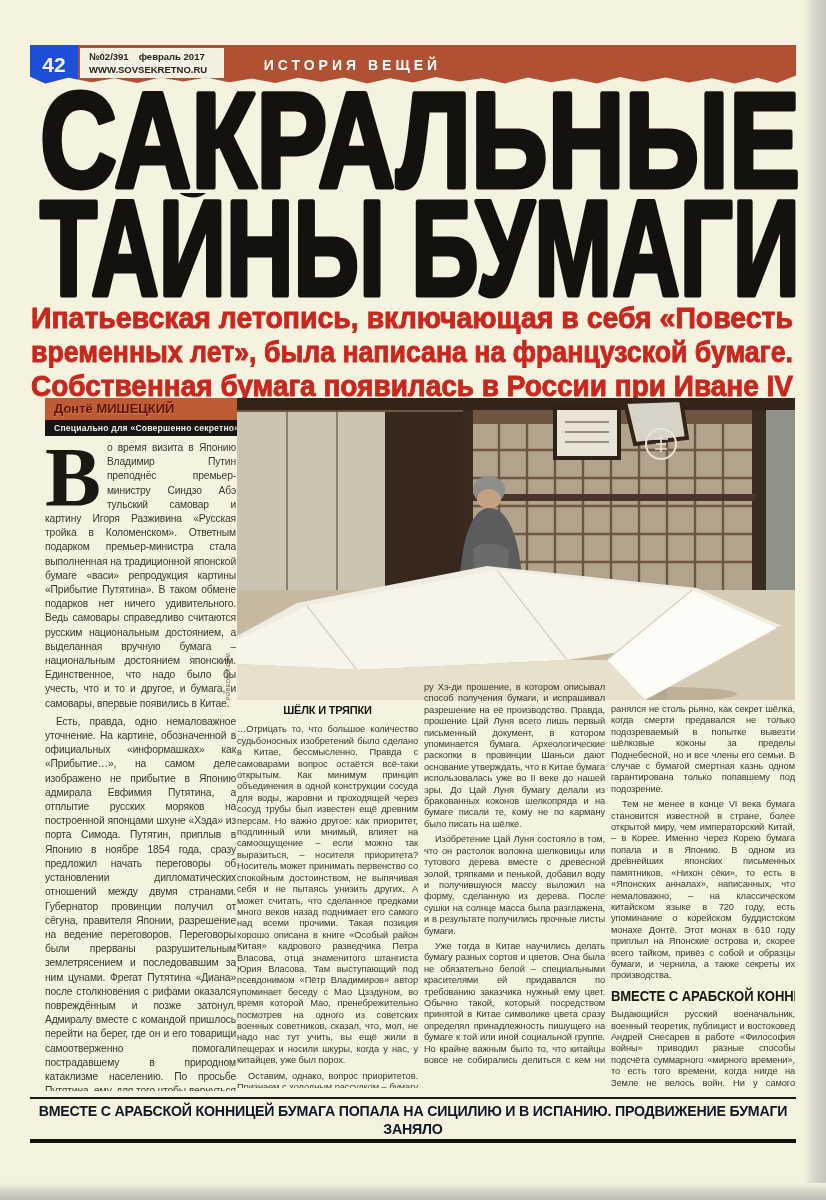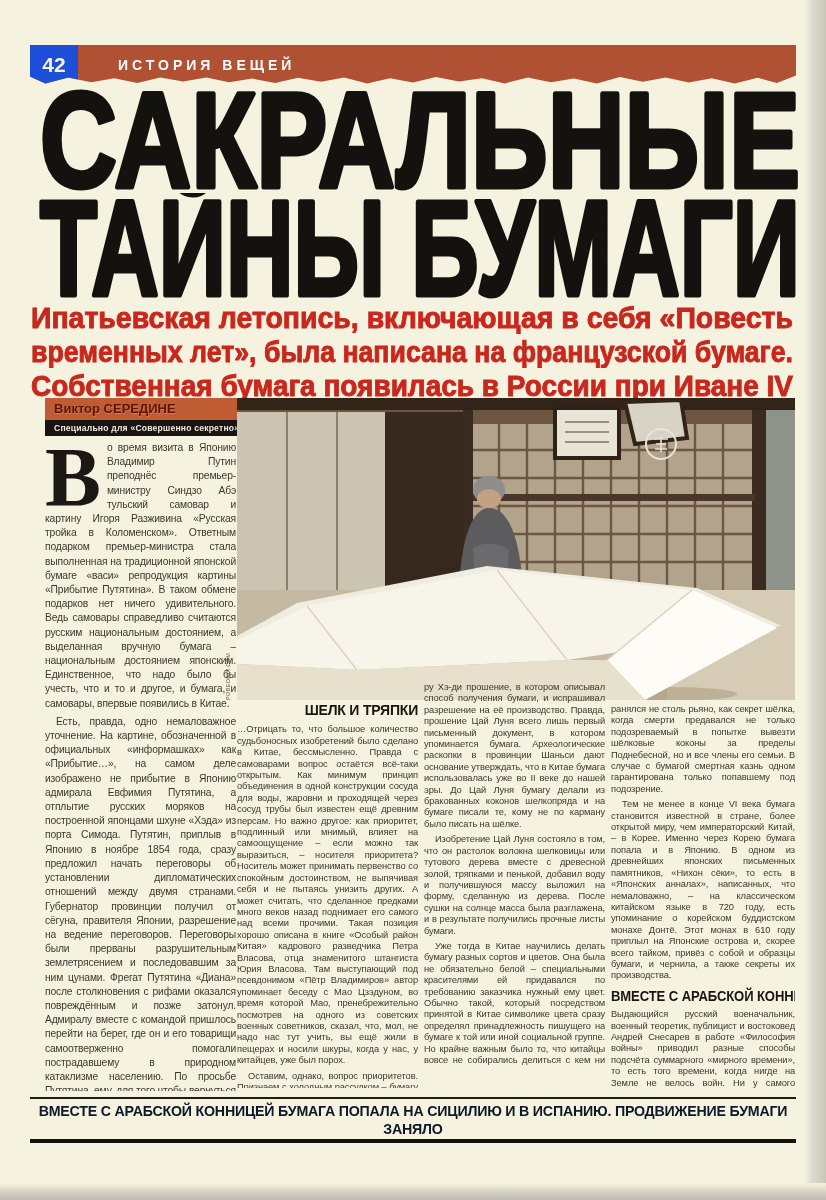--- a/index.html
+++ b/index.html
@@ -38,36 +38,40 @@
   
   .col{overflow:hidden;color:#3c3830;text-align:justify;}
   .col p{margin:0 0 4px 0;}
   .col .indent{text-indent:11px;}
   .col1{left:45px;top:441px;width:191px;height:650px;font-size:10.3px;line-height:14.2px;letter-spacing:-0.15px;}
   .dropcap{float:left;font-family:"Liberation Serif",serif;font-weight:bold;font-size:84px;line-height:64px;margin:5px 6px 0 0;color:#1b1814;}
   .col2{left:237px;top:704px;width:181px;height:384px;}
   .col3{left:424px;top:682px;width:181px;height:384px;}
   .col4{left:611px;top:704px;width:184px;height:384px;}
   .col2,.col3,.col4{font-size:9.3px;line-height:11.4px;letter-spacing:-0.1px;}
-  .subhead{font-size:14px;font-weight:bold;color:#191611;letter-spacing:-0.2px;margin:1px 0 8px 0;text-align:right;white-space:nowrap;}
+  .subhead{font-size:11px;font-weight:bold;color:#191611;letter-spacing:-0.2px;margin:1px 0 8px 0;text-align:center;white-space:nowrap;}
   .subhead2{font-size:14.5px;font-weight:bold;color:#191611;margin:9px 0 7px 0;text-align:left;transform:scaleX(.9);transform-origin:left;white-space:nowrap;}
 
   
   .banner-rule-top{left:30px;top:1097px;width:766px;height:2px;background:#1d1a14;}
   .banner{left:30px;top:1102px;width:766px;text-align:center;color:#0f172a;font-weight:bold;font-size:14.2px;line-height:18px;letter-spacing:-0.2px;}
   .banner-rule-bottom{left:30px;top:1139px;width:766px;height:4px;background:#14120d;}
 </style>
 </head>
 <body>
 
 <div class="abs edge-right"></div>
 <div class="abs edge-bottom"></div>
 
 <div class="abs masthead">
   <div class="pagenum">42</div>
+  <div class="issue-box">
+    <div class="row1"><span>№02/391</span><span>февраль 2017</span></div>
+    <div>WWW.SOVSEKRETNO.RU</div>
+  </div>
   <div class="section-label">ИСТОРИЯ ВЕЩЕЙ</div>
 </div>
 
 <div class="abs" style="left:38px;top:86px;width:766px;">
   <svg class="headline-svg" width="766" height="107" viewBox="0 0 766 107">
     <text x="2" y="101" font-size="136" textLength="760" lengthAdjust="spacingAndGlyphs">САКРАЛЬНЫЕ</text>
   </svg>
   <svg class="headline-svg" width="766" height="108" viewBox="0 0 766 108">
     <text x="2" y="102" font-size="136" textLength="760" lengthAdjust="spacingAndGlyphs">ТАЙНЫ БУМАГИ</text>
   </svg>
@@ -78,21 +82,21 @@
     <text x="1" y="24" font-size="29.5" textLength="762" lengthAdjust="spacingAndGlyphs">Ипатьевская летопись, включающая в себя «Повесть</text>
   </svg>
   <svg class="standfirst-svg" width="766" height="30" viewBox="0 0 766 30">
     <text x="1" y="24" font-size="29.5" textLength="762" lengthAdjust="spacingAndGlyphs">временных лет», была написана на французской бумаге.</text>
   </svg>
   <svg class="standfirst-svg" width="766" height="30" viewBox="0 0 766 30">
     <text x="1" y="24" font-size="29.5" textLength="762" lengthAdjust="spacingAndGlyphs">Собственная бумага появилась в России при Иване IV</text>
   </svg>
 </div>
 
-<div class="abs byline-author">Виктор СЕРЕДИНЕ</div>
+<div class="abs byline-author">Донтё МИШЕЦКИЙ</div>
 <div class="abs byline-credit">Специально для «Совершенно секретно»</div>
 
 <div class="abs photo">
   <svg width="558" height="302" viewBox="0 0 558 302">
     <rect x="0" y="0" width="558" height="302" fill="#6d5642"></rect>
     <rect x="0" y="0" width="558" height="12" fill="#33241a"></rect>
 
     <rect x="0" y="14" width="148" height="192" fill="#cbc4b2"></rect>
     <line x1="50" y1="14" x2="50" y2="206" stroke="#8d8069" stroke-width="2"></line>
     <line x1="100" y1="14" x2="100" y2="206" stroke="#8d8069" stroke-width="2"></line>

